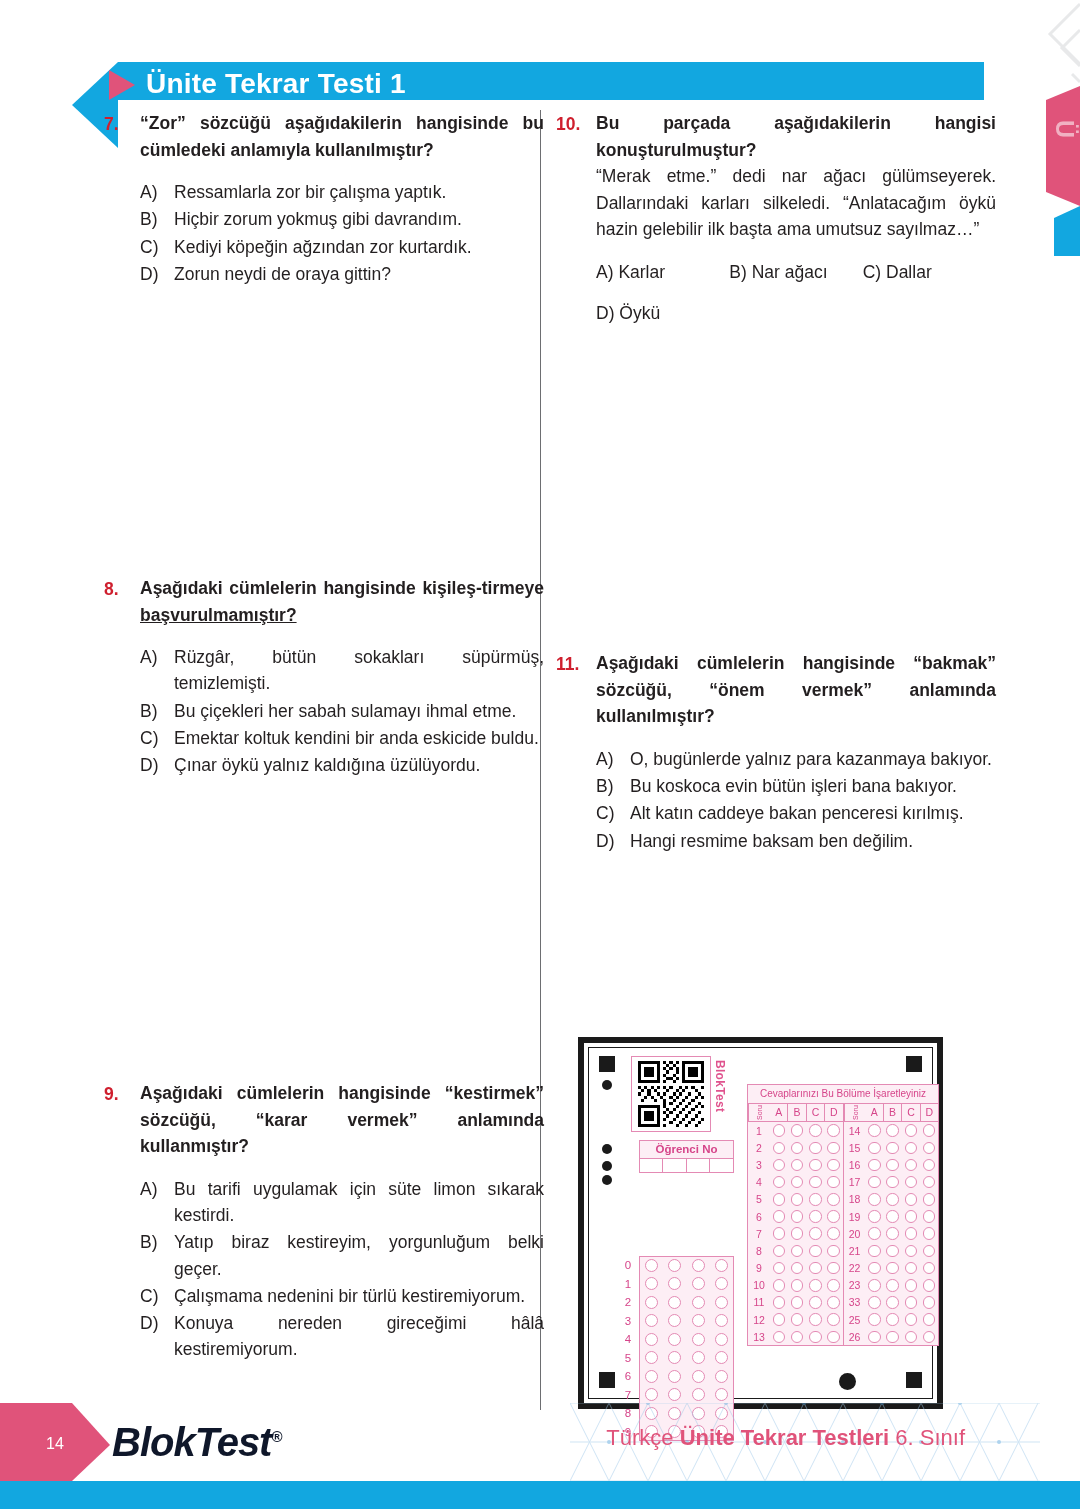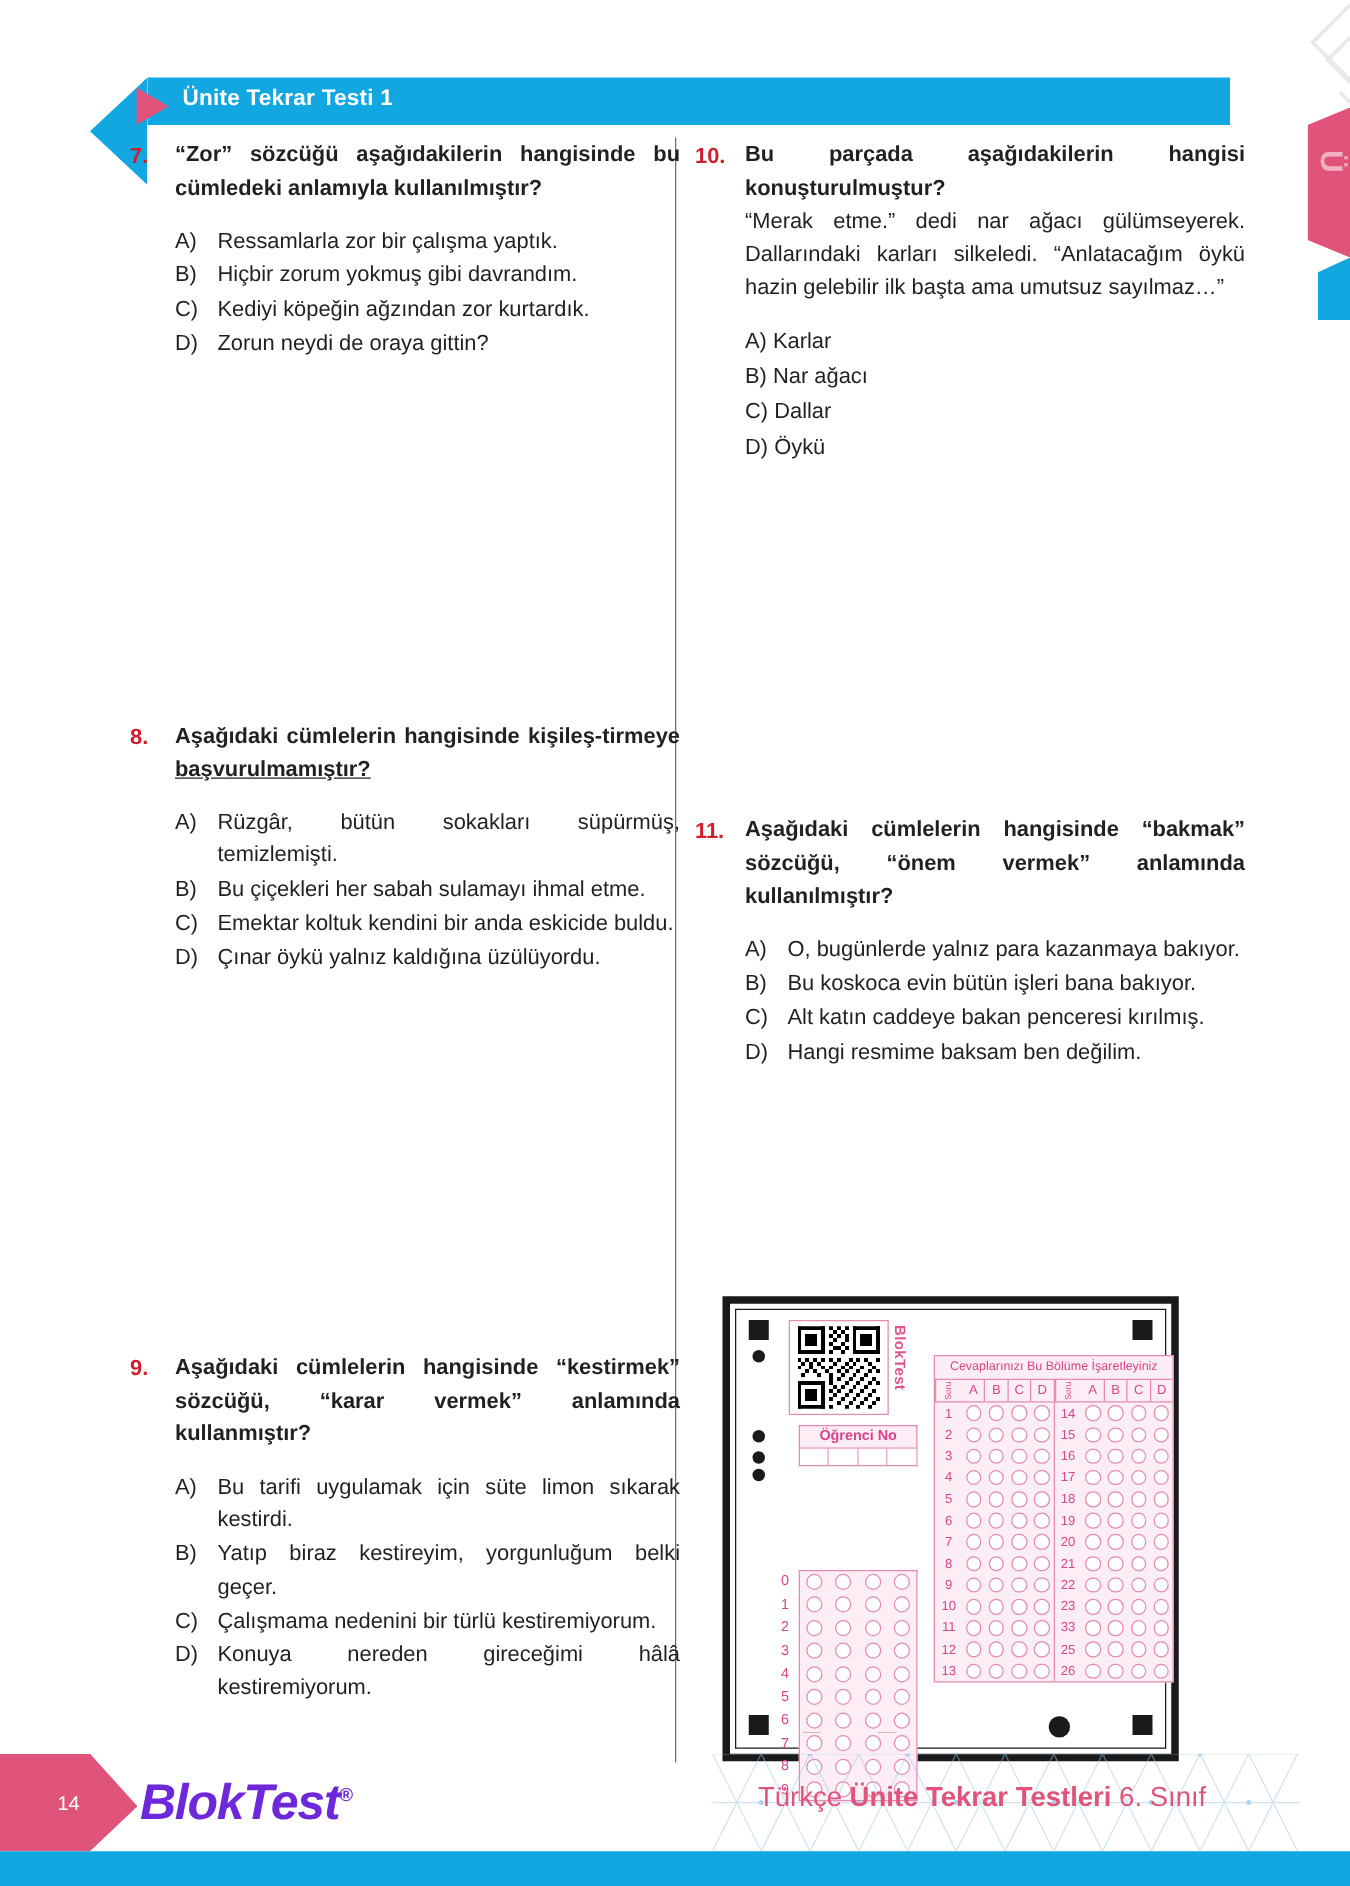--- a/index.html
+++ b/index.html
@@ -52,21 +52,21 @@
     position:absolute; left:37px; top:8px; width:26px; height:30px;
     background:#e0537a;
     clip-path: polygon(0 0, 100% 50%, 0 100%);
   }
   .header-bar {
     position:absolute; left:46px; top:0; right:0; height:38px;
     background:#12a7e0;
   }
   .header-title {
     position:absolute; left:74px; top:6px;
-    color:#ffffff; font-size:18px; font-weight:bold;
+    color:#ffffff; font-size:28px; font-weight:bold;
     letter-spacing:.2px;
   }
 
   
   .col-divider {
     position:absolute; left:540px; top:110px; width:1px; height:1300px;
     background:#6d6e71;
   }
   .col {
     position:absolute; top:110px; width:440px;
@@ -91,21 +91,21 @@
   .q-lead { font-size:17.5px; line-height:1.52; text-align:justify; }
   .u { text-decoration:underline; }
 
   .opts { margin-top:16px; }
   .opt { display:flex; align-items:flex-start; font-size:17.5px; line-height:1.5; margin-bottom:1px; }
   .opt-letter { width:34px; flex:0 0 34px; }
   .opt-text { flex:1; text-align:justify; text-justify:inter-word; }
   .opt-text.nojust { text-align:left; }
 
   
-  .opts-grid { margin-top:16px; display:grid; grid-template-columns:1fr; row-gap:2px; }
+  .opts-grid { margin-top:16px; display:grid; grid-template-columns:1fr 1fr 1fr; row-gap:15px; }
   .opts-grid .opt-cell { font-size:17.5px; line-height:1.5; }
 
   
   .opt-indent { padding-left:36px; }
   .opt-indent.wide { padding-left:40px; }
 
   
   .omr {
     position:absolute; left:578px; top:1037px;
     width:365px; height:372px;
@@ -171,21 +171,21 @@
     position:absolute; left:0; bottom:28px; width:110px; height:78px;
     background:#e0537a;
     clip-path: polygon(0 0, 72px 0, 110px 42px, 72px 78px, 0 78px);
   }
   .pagenum {
     position:absolute; left:46px; bottom:56px;
     color:#ffffff; font-size:16px;
   }
   .logo {
     position:absolute; left:112px; bottom:44px;
-    color:#6d28d9; font-size:40px; font-weight:bold; font-style:italic;
+    color:#0f172a; font-size:40px; font-weight:bold; font-style:italic;
     letter-spacing:-1px;
   }
   .logo sup { font-size:15px; font-style:normal; vertical-align:super; }
   .footer-tri {
     position:absolute; right:40px; bottom:28px; width:470px; height:78px;
     overflow:hidden; opacity:.5;
   }
   .footer-caption {
     position:absolute; right:115px; bottom:58px;
     color:#e0537a; font-size:22px; white-space:nowrap;

